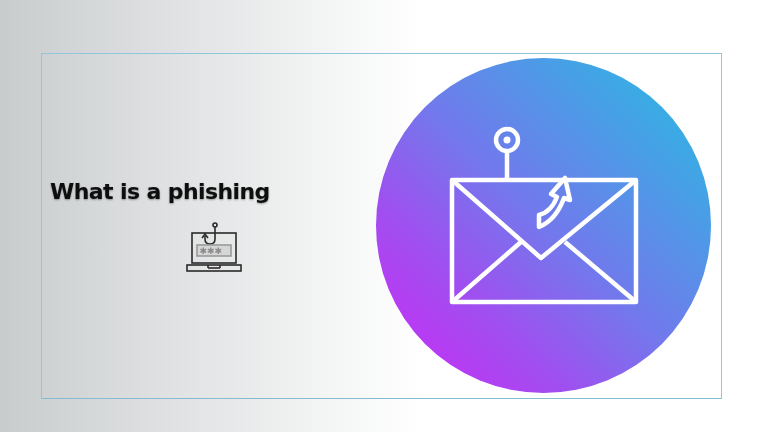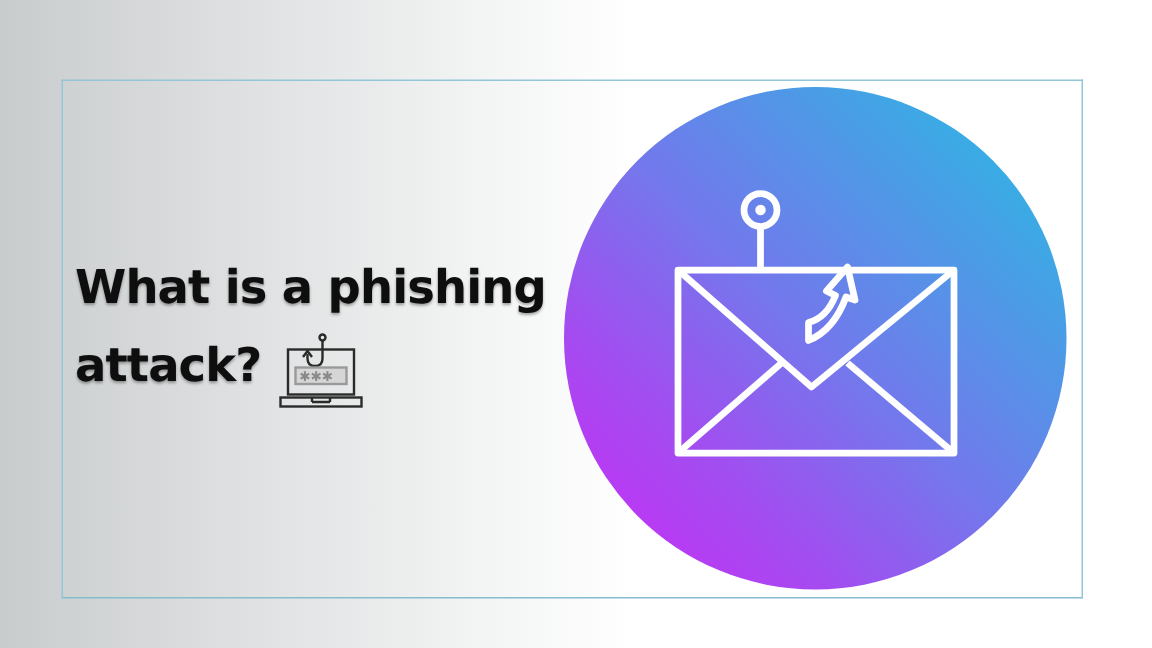--- a/index.html
+++ b/index.html
@@ -15,21 +15,21 @@
       width: 681px; height: 346px;
       border: 1.5px solid #93c6d8;
       border-bottom-color: #86bcd0;
     }
     .headline {
       position: absolute;
       left: 50px; top: 166px;
       width: 320px;
       font-family: "DejaVu Sans", sans-serif;
       font-weight: bold;
-      font-size: 31px;
+      font-size: 22px;
       line-height: 52px;
       color: #0e0e0e;
       letter-spacing: -0.6px;
       text-shadow: 0 1px 2px rgba(0,0,0,0.35);
     }
     .headline .line { display: block; white-space: nowrap; }
     .laptop-icon {
       position: absolute;
       left: 184px; top: 221px;
       width: 60px; height: 52px;
@@ -47,21 +47,20 @@
       width: 200px; height: 190px;
     }
   </style>
 </head>
 <body>
 
 <div class="frame"></div>
 
 <div class="headline">
   <span class="line">What is a phishing</span>
-  <span class="line">attack?</span>
 </div>
 
 <div class="laptop-icon">
   <svg width="60" height="52" viewBox="0 0 60 52" fill="none" stroke="#2a2a2a" stroke-width="1.6">
 
     <circle cx="31" cy="4" r="2"></circle>
     <path d="M31 6 V18 Q31 23 26 23 Q21 23 21 18 V15"></path>
     <path d="M18 17 L21 13 L24 17"></path>
 
     <rect x="8" y="12" width="44" height="30"></rect>

